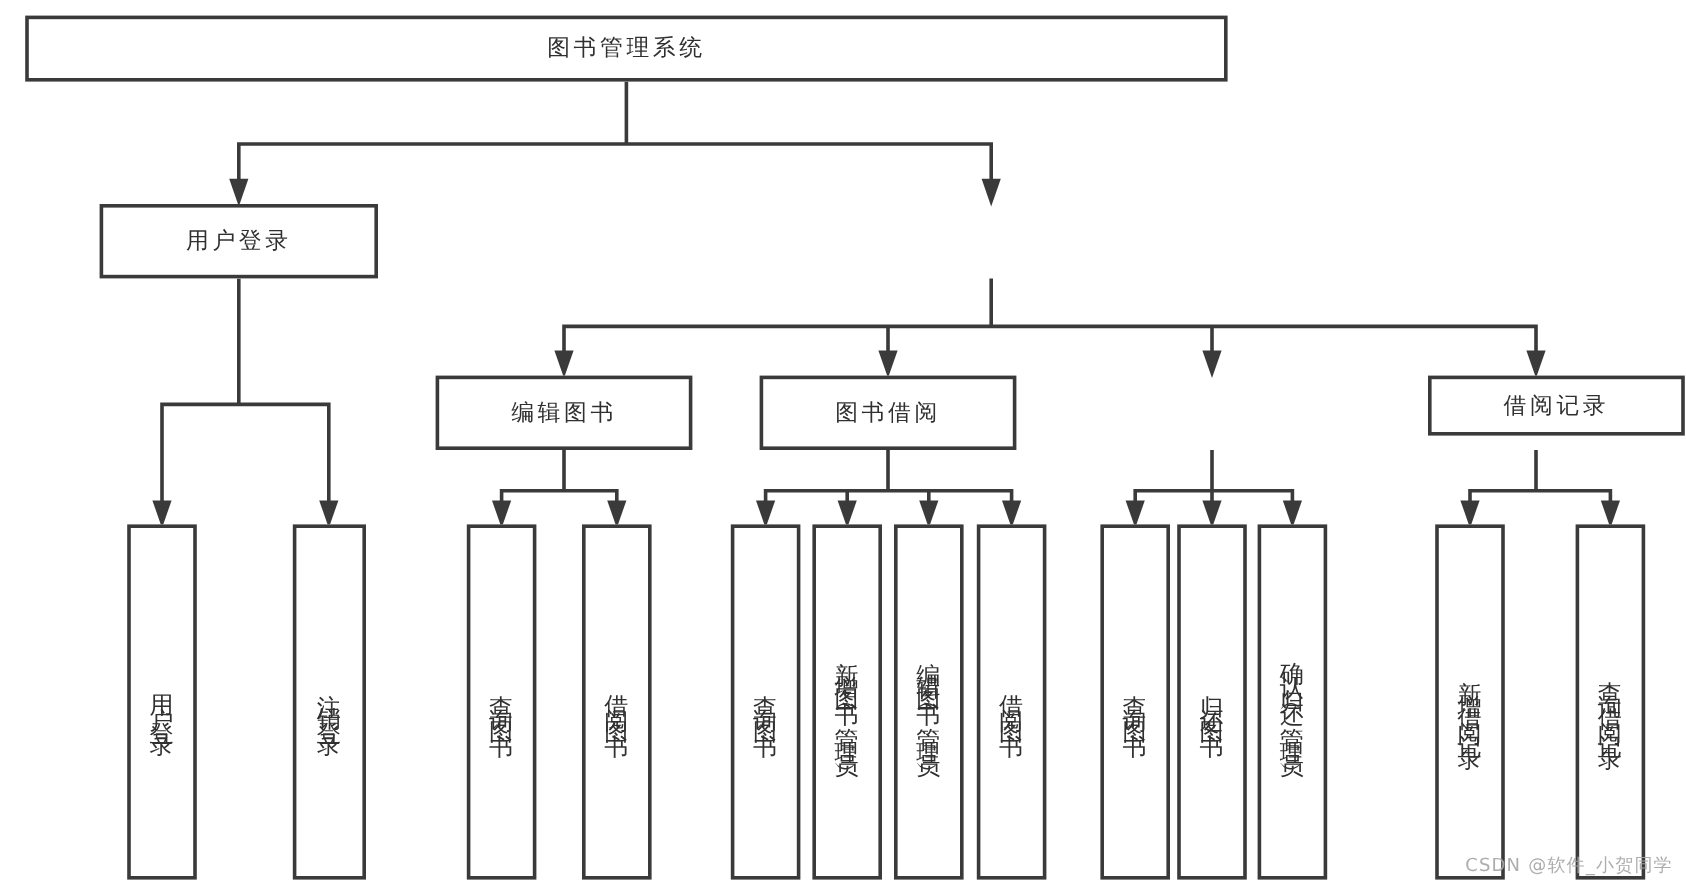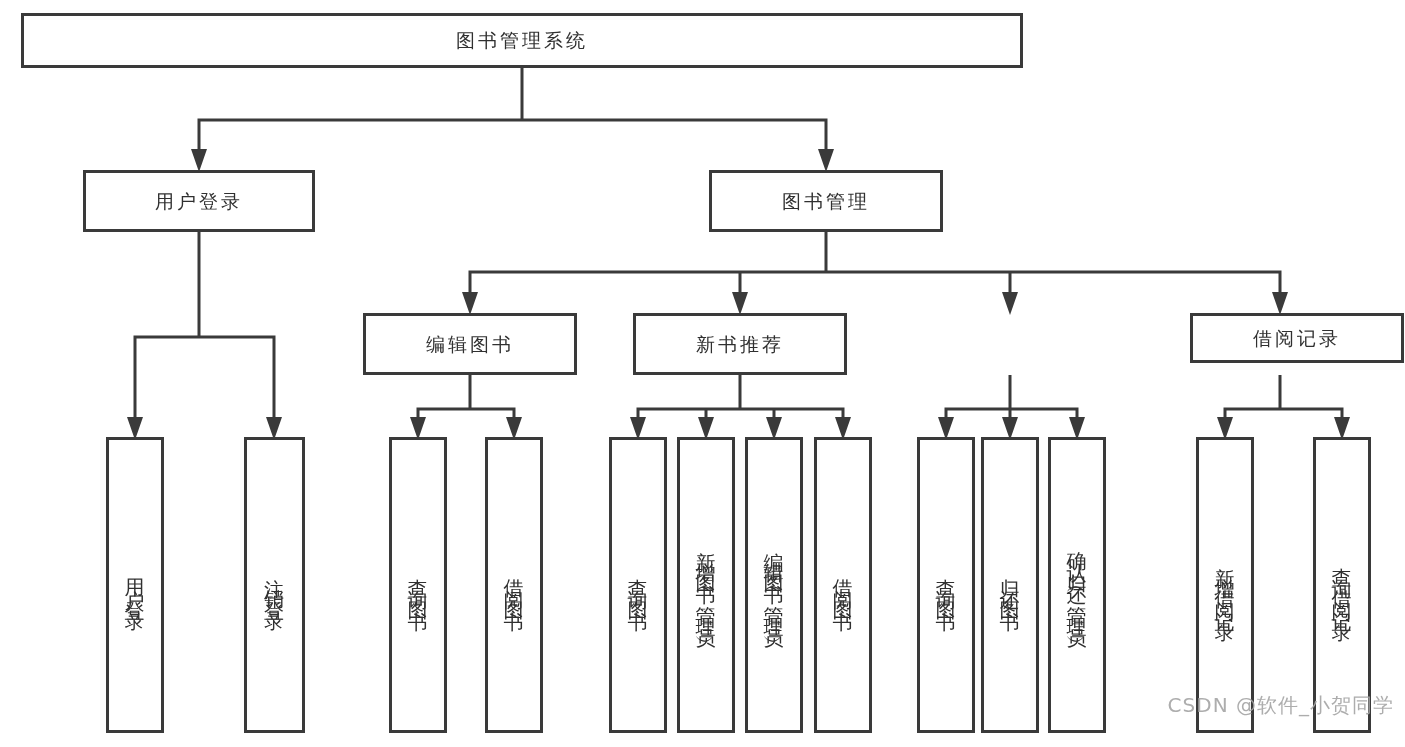--- a/index.html
+++ b/index.html
@@ -37,22 +37,22 @@
     writing-mode: vertical-rl;
     text-orientation: mixed;
     font-size: 20px;
     letter-spacing: 11px;
     line-height: 1;
     white-space: nowrap;
   }
   #watermark {
     position: absolute;
     right: 11px;
-    top: 692px;
-    font-size: 20px;
+    top: 712px;
+    font-size: 15px;
     letter-spacing: 1px;
     color: rgba(166, 166, 166, 0.92);
     white-space: nowrap;
     z-index: 5;
   }
 </style>
 </head>
 <body>
 
 <div id="canvas">
@@ -116,29 +116,26 @@
     </g>
   </svg>
 
   <div class="node hbox" style="left:21px; top:13px; width:1002px; height:55px">
     <span>图书管理系统</span>
   </div>
 
   <div class="node hbox" style="left:83px; top:170px; width:232px; height:62px">
     <span>用户登录</span>
   </div>
-  <div class="node hbox" style="left:709px; top:170px; width:234px; height:62px">
-    <span>图书管理</span>
-  </div>
 
   <div class="node hbox" style="left:363px; top:313px; width:214px; height:62px">
     <span>编辑图书</span>
   </div>
   <div class="node hbox" style="left:633px; top:313px; width:214px; height:62px">
-    <span>新书推荐</span>
+    <span>图书借阅</span>
   </div>
   <div class="node hbox" style="left:1190px; top:313px; width:214px; height:50px">
     <span>借阅记录</span>
   </div>
 
   <div class="node vbox" style="left:106px; top:437px; width:58px; height:296px">
     <span>用户登录</span>
   </div>
   <div class="node vbox" style="left:244px; top:437px; width:61px; height:296px">
     <span>注销登录</span>

